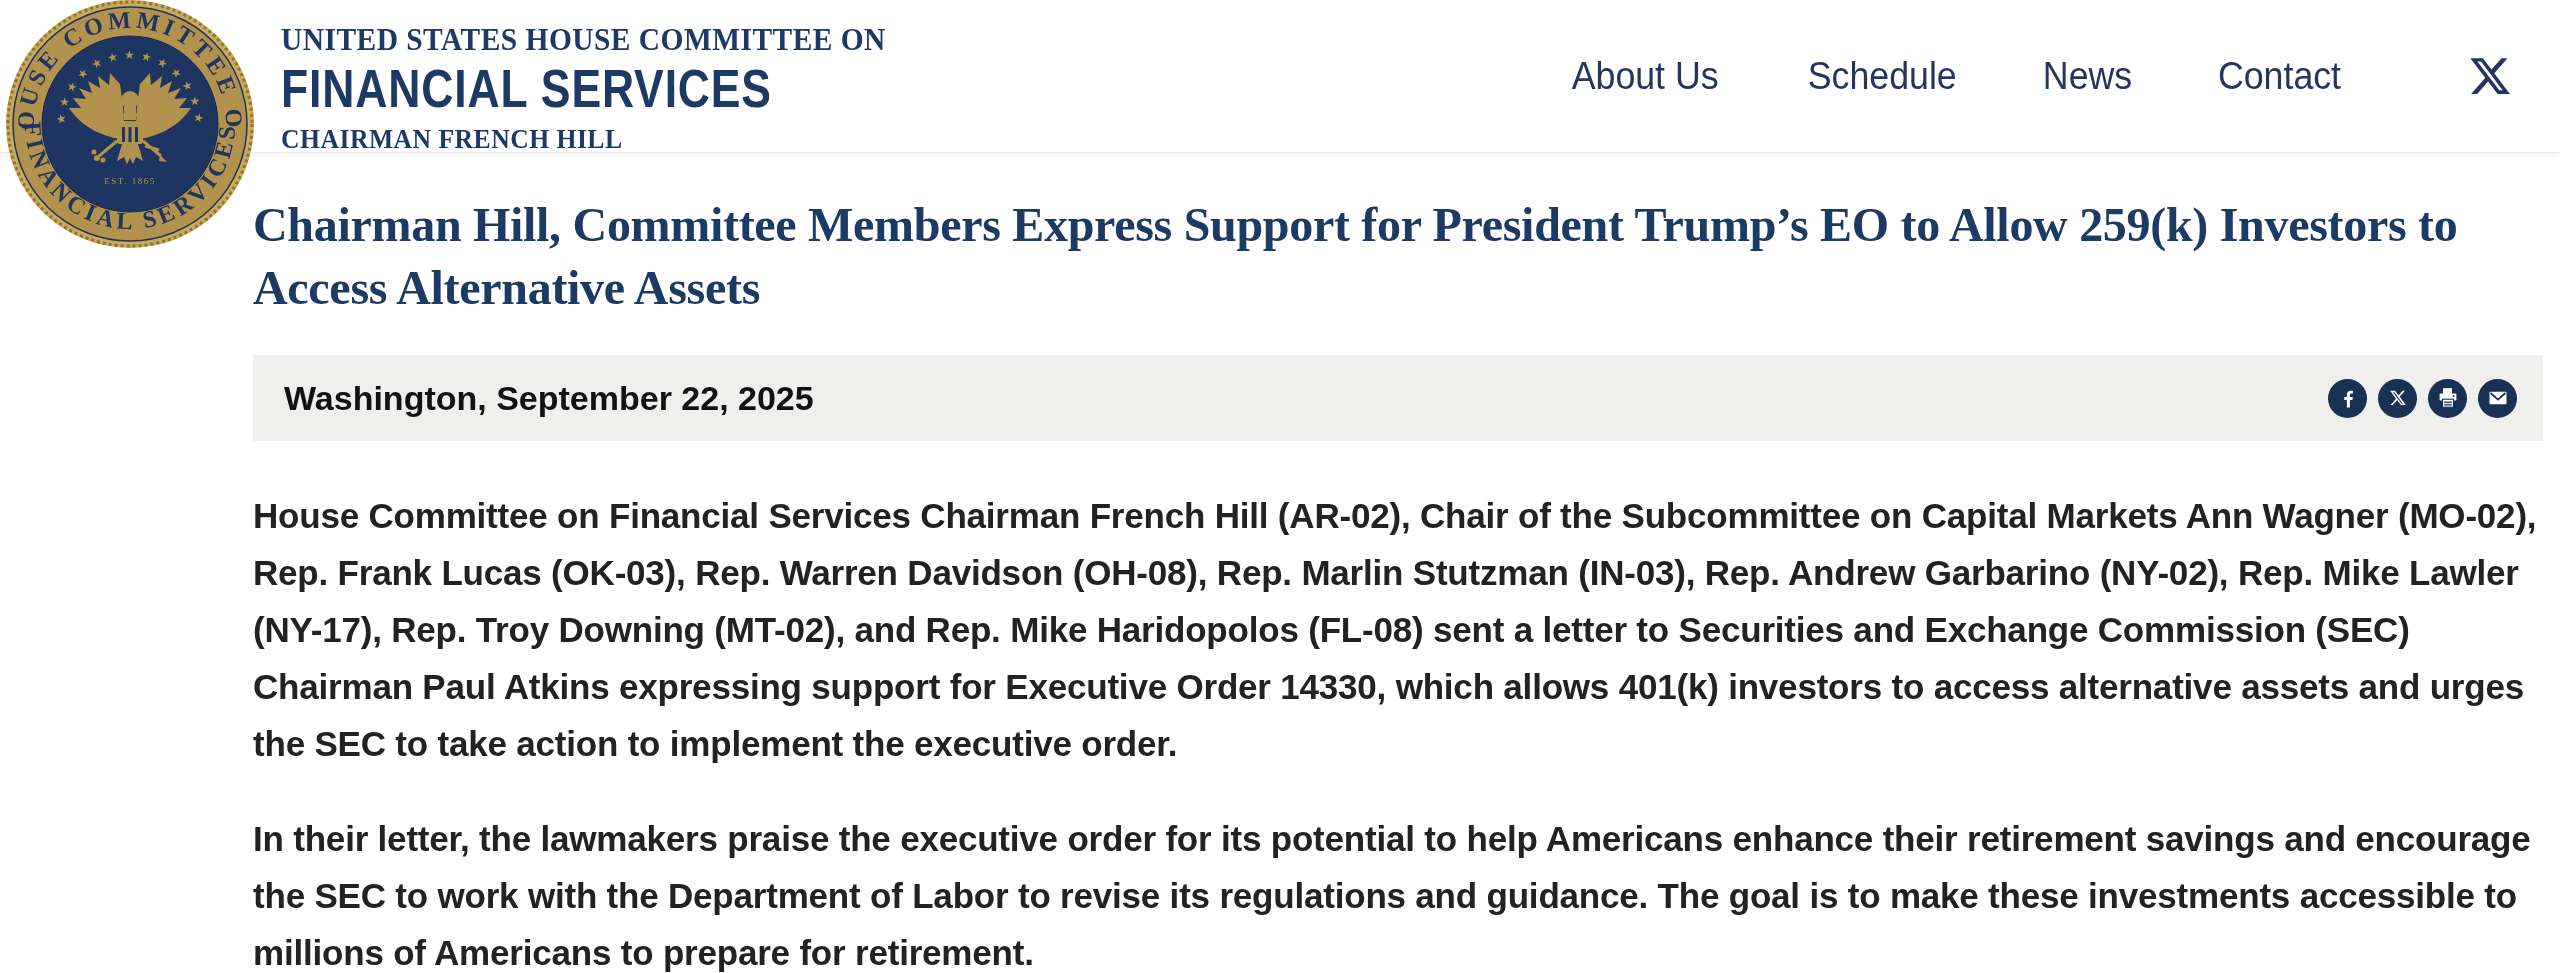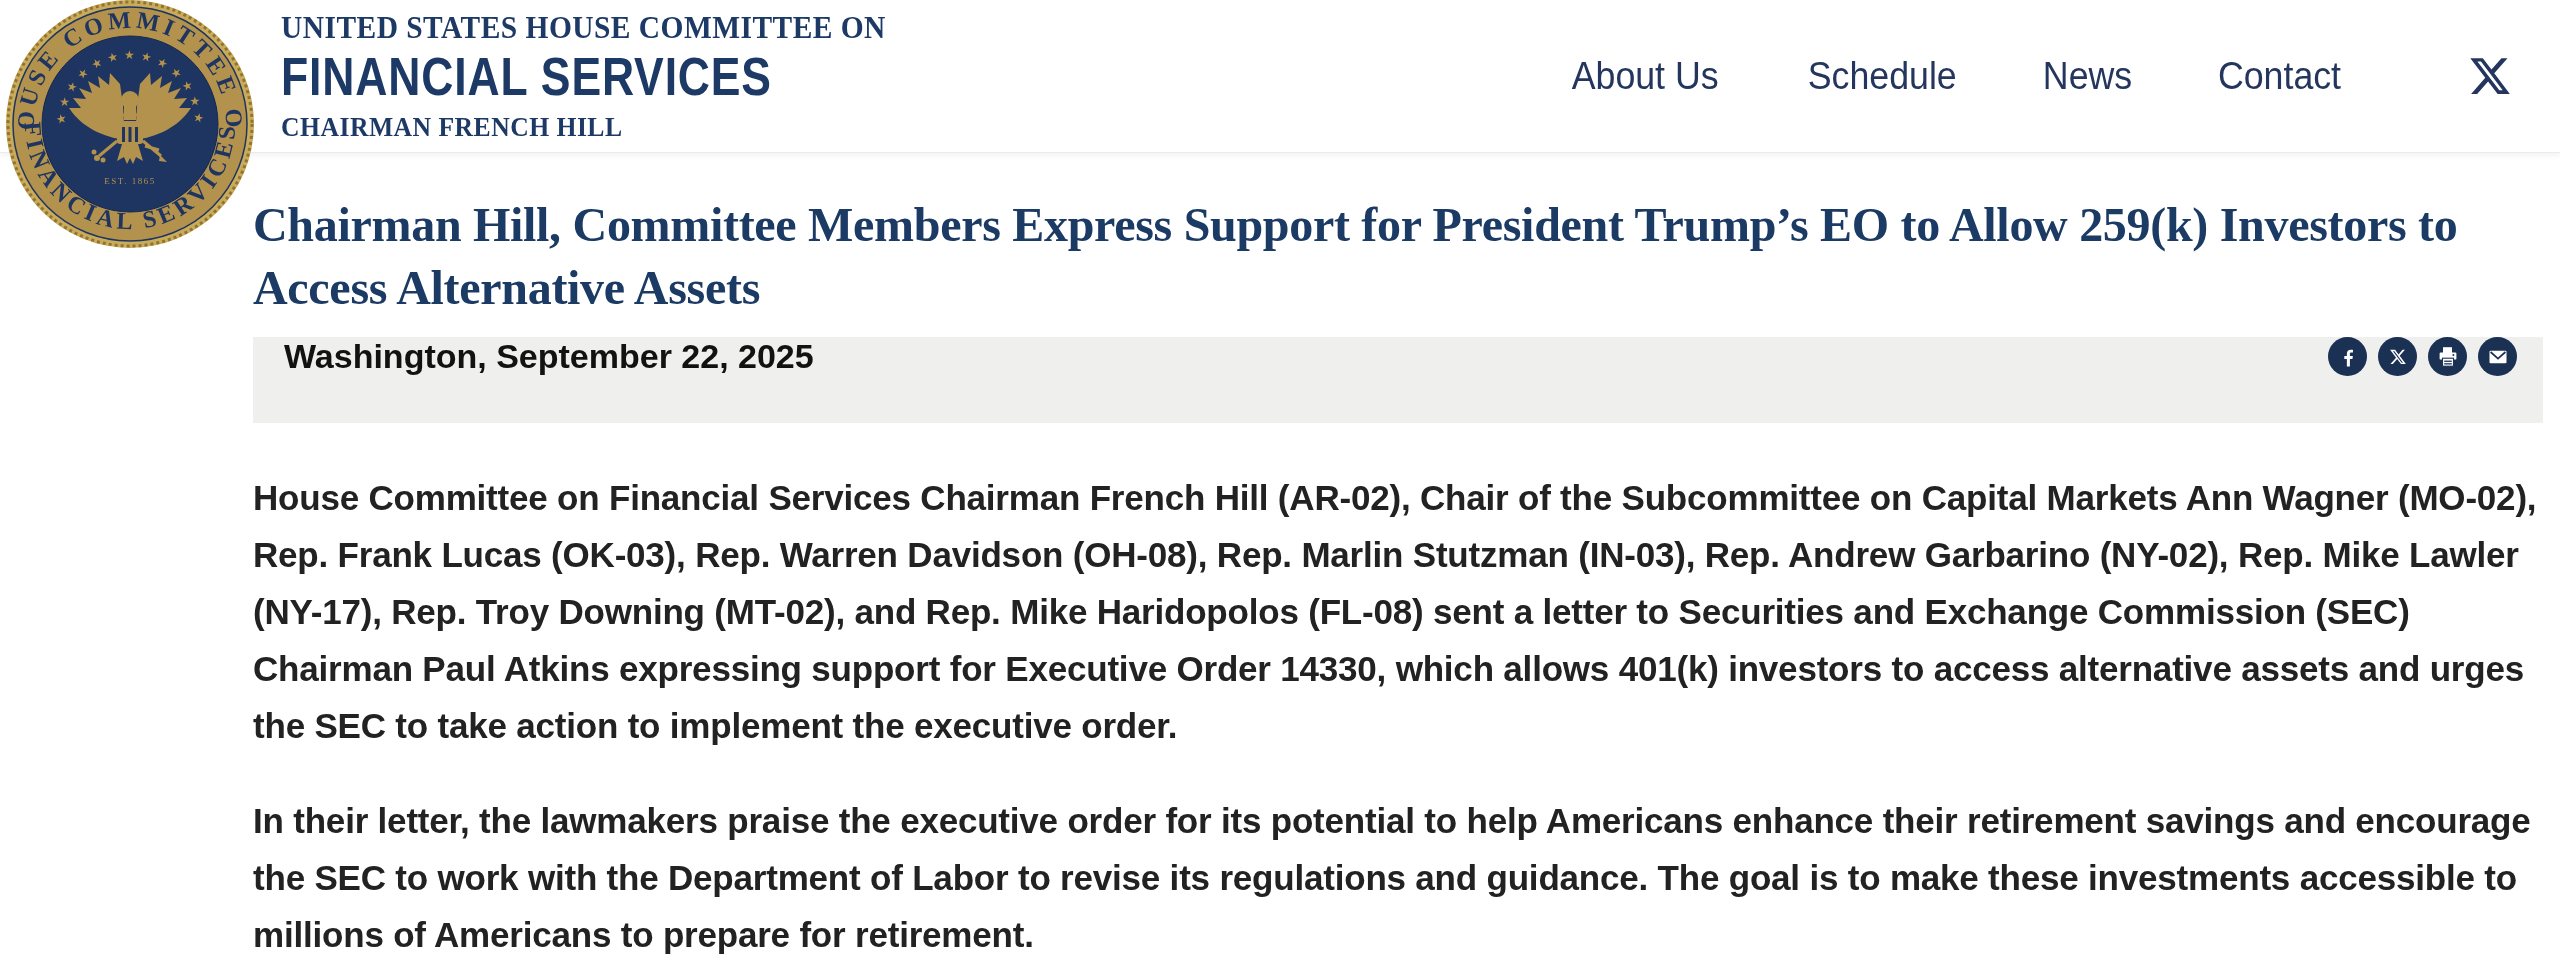--- a/index.html
+++ b/index.html
@@ -12,21 +12,21 @@
   .site-header{
     position:relative;height:152px;background:#ffffff;
     border-bottom:1px solid #eceaea;
     box-shadow:0 3px 5px rgba(0,0,0,0.05);
     z-index:2;
   }
   .seal-wrap{
     position:absolute;left:4px;top:-2px;width:252px;height:252px;z-index:5;cursor:pointer;
   }
   .title-block{
-    position:absolute;left:281px;top:12px;color:#1d3a66;line-height:1;white-space:nowrap;
+    position:absolute;left:281px;top:24px;color:#1d3a66;line-height:1;white-space:nowrap;
   }
   .agency-line{
     font-family:"Liberation Serif", serif;font-weight:bold;font-size:31px;
     letter-spacing:.5px;transform:scaleX(.95);transform-origin:0 0;
   }
   .committee-name{
     font-family:"Liberation Sans", sans-serif;font-weight:bold;font-size:53px;
     letter-spacing:1px;margin-top:7px;transform:scaleX(.84);transform-origin:0 0;
   }
   .chairman-line{
@@ -48,22 +48,22 @@
 
   
   .main-content{padding:0 17px 0 253px;position:relative;z-index:1;}
   .article-title{
     margin:40px 0 0 0;
     font-family:"Liberation Serif", serif;font-weight:bold;
     font-size:48px;line-height:63px;color:#1b3a64;letter-spacing:-0.3px;
     max-width:2290px;
   }
   .dateline-bar{
-    margin-top:18px;height:86px;background:#efefee;
-    display:flex;align-items:flex-start;justify-content:space-between;
+    margin-top:36px;height:86px;background:#efefee;
+    display:flex;align-items:center;justify-content:space-between;
     padding:0 26px 0 31px;box-sizing:border-box;
   }
   .dateline-text{font-size:34px;font-weight:bold;color:#121212;letter-spacing:0;}
   .share-icons{display:flex;align-items:center;gap:11px;}
   .share-btn{
     width:39px;height:39px;border-radius:50%;background:#1a3153;
     display:flex;align-items:center;justify-content:center;cursor:pointer;border:none;padding:0;
   }
   .share-btn svg{width:24px;height:24px;}
 

